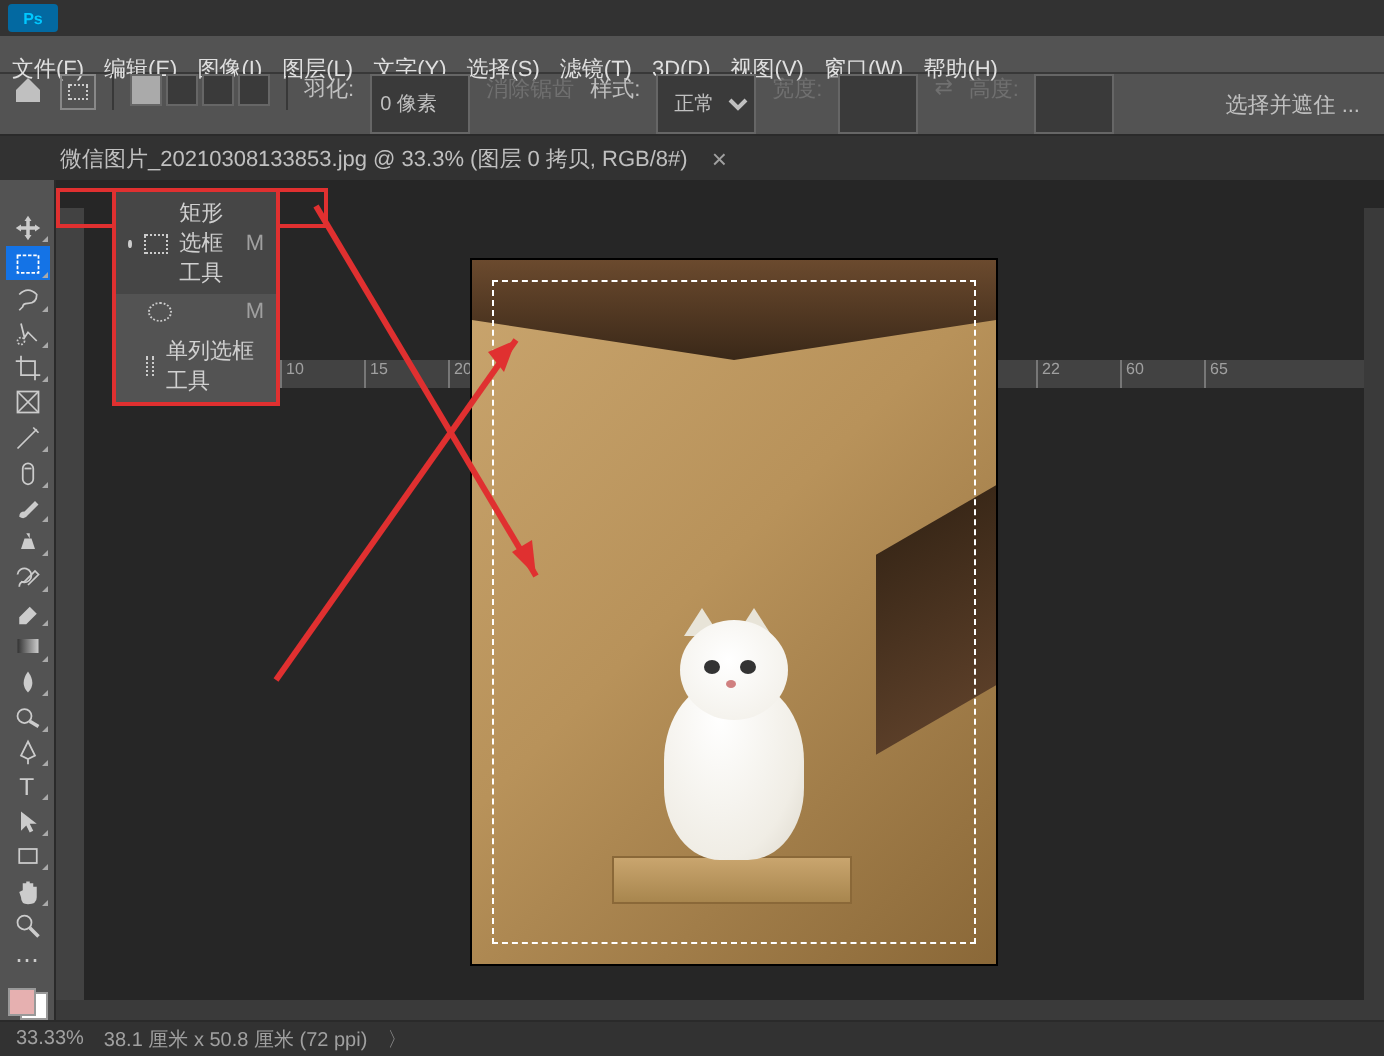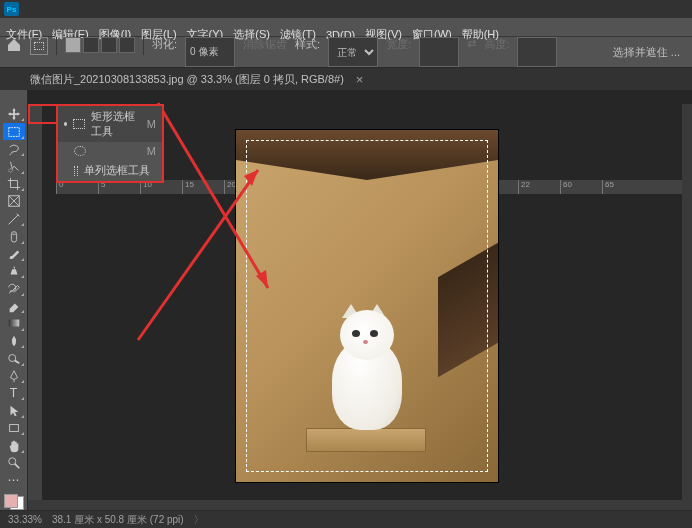--- a/index.html
+++ b/index.html
@@ -1,19 +1,19 @@
 <!DOCTYPE html>
 <html><head>
 <meta charset="utf-8">
 <style>
   * { margin: 0; padding: 0; box-sizing: border-box; font-family: "Microsoft YaHei", sans-serif; }
   body { width: 692px; height: 528px; background: #323232; overflow: hidden; position: relative; }
   
   .titlebar { height: 18px; background: #323232; display: flex; align-items: center; padding-left: 4px; }
-  .ps-logo { width: 15px; height: 14px; background: #0369a1; border-radius: 2px; display: flex; align-items: center; justify-content: center; font-size: 8px; color: #00c8ff; font-weight: bold; }
+  .ps-logo { width: 25px; height: 14px; background: #0369a1; border-radius: 2px; display: flex; align-items: center; justify-content: center; font-size: 8px; color: #00c8ff; font-weight: bold; }
   
   .menubar { height: 18px; background: #535353; display: flex; align-items: center; padding: 0 6px; gap: 10px; font-size: 11px; color: #e0e0e0; }
   .menu-item { cursor: pointer; margin-top: 15px; }
   
   .optionsbar { height: 32px; background: #535353; display: flex; padding: 0 6px; gap: 8px; font-size: 11px; color: #c0c0c0; border-top: 1px solid #383838; border-bottom: 1px solid #2a2a2a; }
   .opt-home { width: 16px; height: 16px; display: flex; align-items: center; justify-content: center; }
   .opt-marquee { width: 18px; height: 18px; border: 1px solid #888; display: flex; align-items: center; justify-content: center; }
   .opt-marquee-inner { width: 10px; height: 8px; border: 1px dotted #ccc; }
   .opt-divider { width: 1px; height: 18px; background: #383838; }
   .opt-btn { width: 16px; height: 16px; background: #3a3a3a; border: 1px solid #666; }
@@ -55,21 +55,21 @@
   .cat-head { position: absolute; top: 0; left: 18px; width: 54px; height: 50px; background: radial-gradient(circle at 45% 40%,#fff,#f0ede5); border-radius: 50%; }
   .cat-ear-l { position: absolute; top: -6px; left: 20px; width: 0; height: 0; border-left: 9px solid transparent; border-right: 9px solid transparent; border-bottom: 14px solid #e8e4d8; }
   .cat-ear-r { position: absolute; top: -6px; left: 46px; width: 0; height: 0; border-left: 9px solid transparent; border-right: 9px solid transparent; border-bottom: 14px solid #e8e4d8; }
   .cat-eye { position: absolute; top: 20px; width: 8px; height: 7px; background: #333; border-radius: 50%; }
   .cat-eye.l { left: 30px; } .cat-eye.r { left: 48px; }
   .cat-nose { position: absolute; top: 30px; left: 41px; width: 5px; height: 4px; background: #d08080; border-radius: 50%; }
   
   .marquee { position: absolute; top: 50px; left: 218px; width: 242px; height: 332px; border: 1.5px dashed #fff; pointer-events: none; animation: ants 1s linear infinite; }
   @keyframes ants { to { border-color: #ccc; } }
   
-  .tool-flyout { position: absolute; top: 14px; left: 28px; width: 108px; background: #535353; border: 2px solid #e03030; z-index: 10; font-size: 11px; color: #d0d0d0; }
+  .tool-flyout { position: absolute; top: 4px; left: 28px; width: 84px; background: #535353; border: 2px solid #e03030; z-index: 10; font-size: 11px; color: #d0d0d0; }
   .flyout-item { display: flex; align-items: center; gap: 6px; padding: 3px 6px; position: relative; }
   .flyout-item.selected { background: #464646; }
   .flyout-dot { width: 4px; height: 4px; background: #ccc; border-radius: 50%; }
   .flyout-nodot { width: 4px; }
   .flyout-icon { width: 12px; height: 10px; border: 1px dotted #ccc; flex-shrink: 0; }
   .flyout-icon.ellipse { border-radius: 50%; }
   .flyout-icon.row { height: 4px; border-left: none; border-right: none; }
   .flyout-icon.col { width: 4px; border-top: none; border-bottom: none; }
   .flyout-shortcut { margin-left: auto; color: #a0a0a0; }
   .highlight-box { position: absolute; top: -2px; left: -30px; width: 136px; height: 20px; border: 2px solid #e03030; pointer-events: none; }

